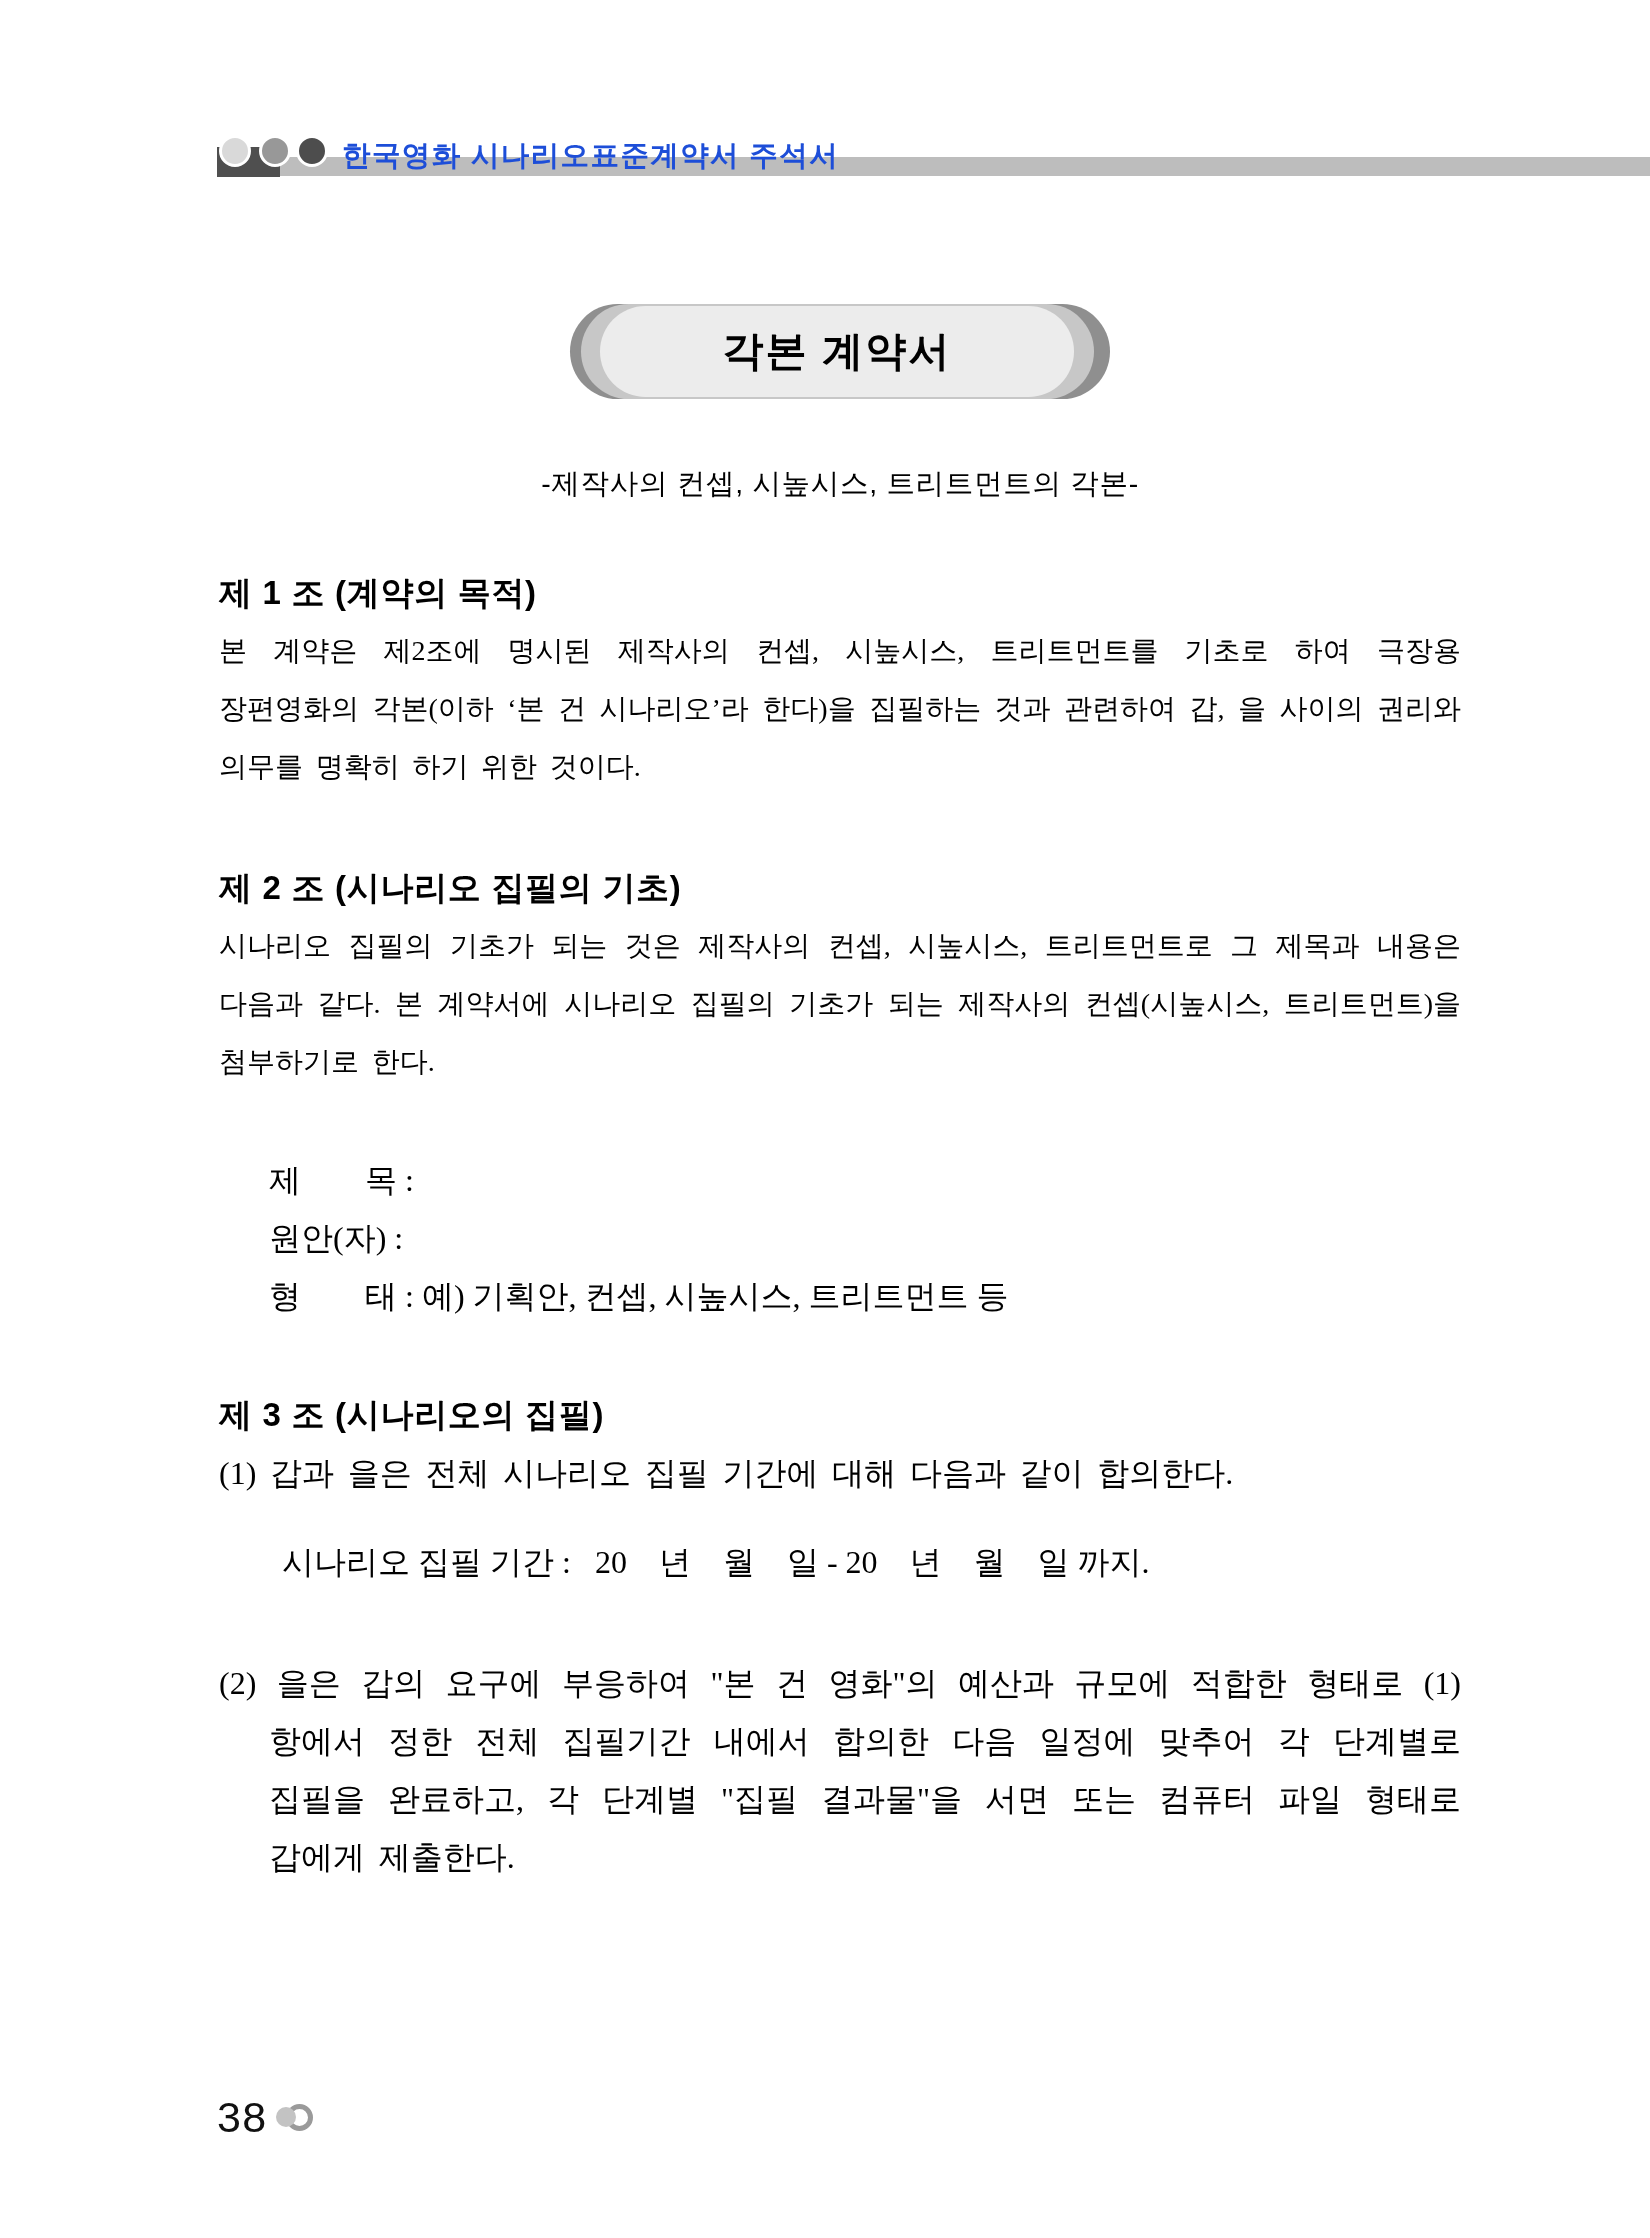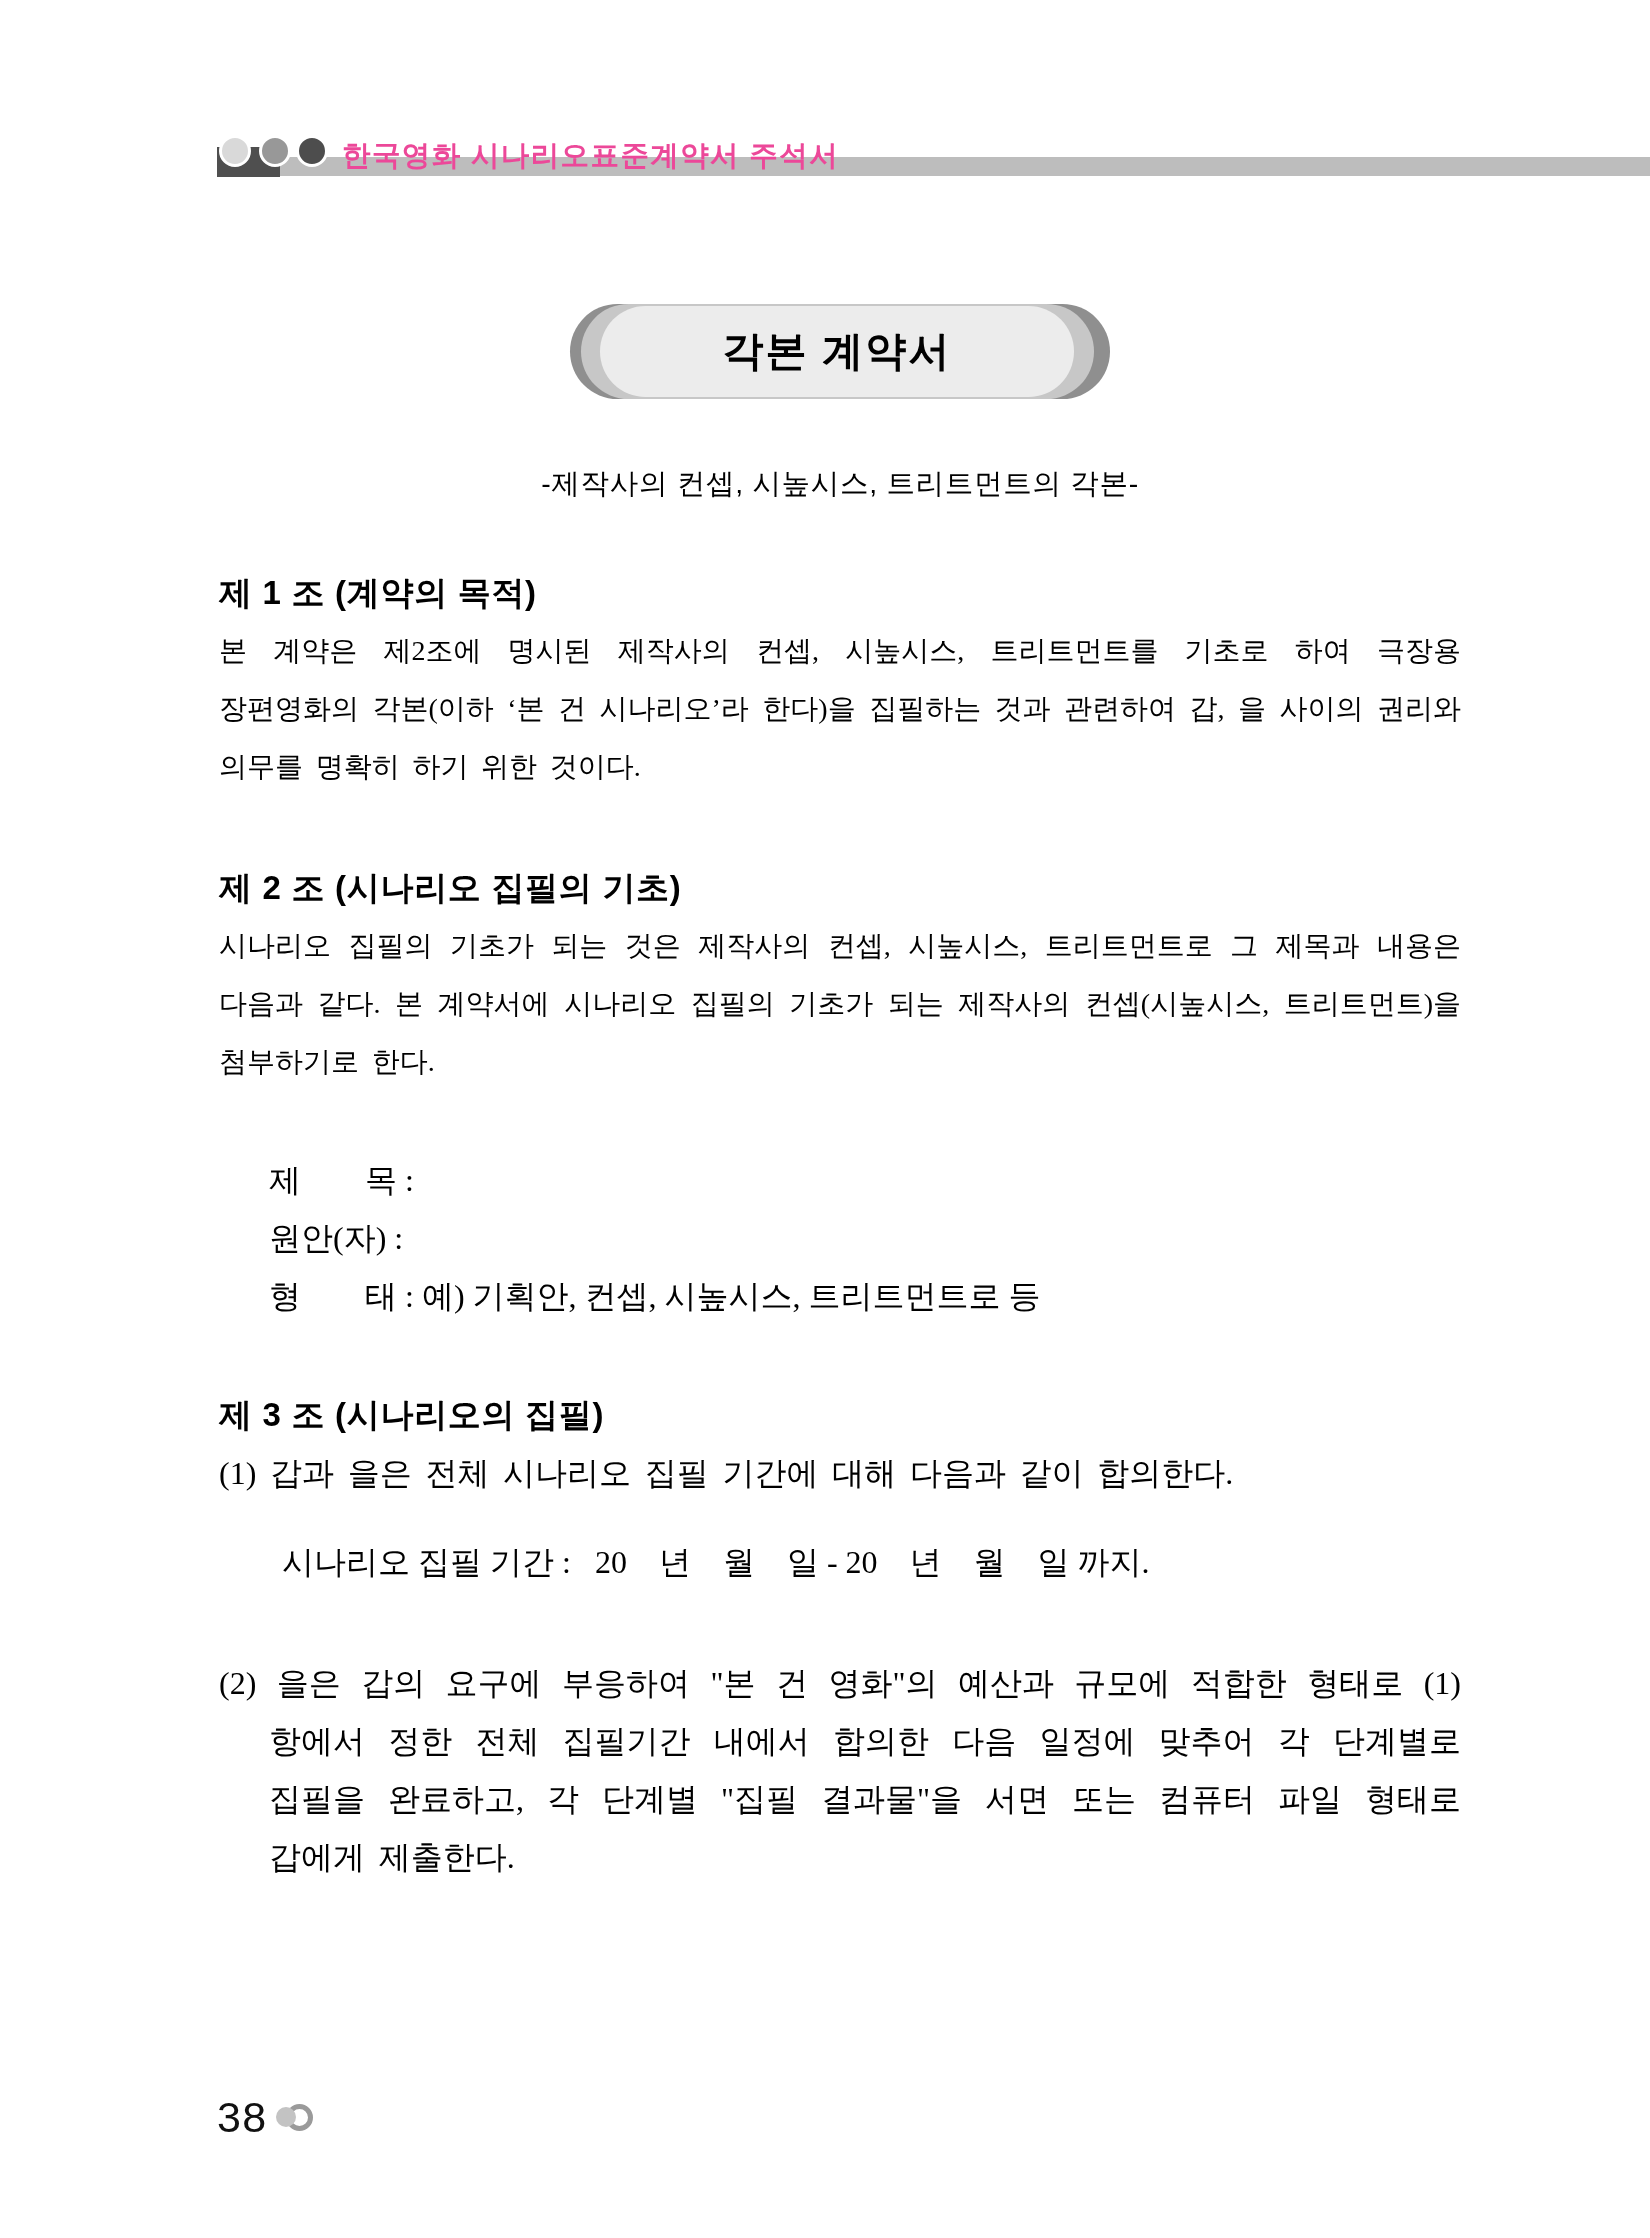--- a/index.html
+++ b/index.html
@@ -10,21 +10,21 @@
   
   .bar-dark  { position:absolute; left:217px; top:147px; width:63px;  height:30px; background:#4f4f4f; }
   .bar-light { position:absolute; left:280px; top:157px; width:1371px; height:19px; background:#bdbdbd; }
   .dot { position:absolute; top:135px; width:26px; height:26px; border-radius:50%; border:3.6px solid #ffffff; z-index:3; }
   .d1 { left:219px; background:#d9d9d9; }
   .d2 { left:259px; background:#989898; }
   .d3 { left:296px; background:#4d4d4d; }
   .head-title {
     position:absolute; left:342px; top:137px; z-index:4;
     font-family:"Liberation Sans","DejaVu Sans",sans-serif;
-    font-weight:bold; font-size:28.5px; letter-spacing:1.4px; color:#ec4899;
+    font-weight:bold; font-size:28.5px; letter-spacing:1.4px; color:#1d4ed8;
   }
   
   .content { position:absolute; left:219px; top:8px; width:1242px; }
   
   .banner {
     margin:296px auto 0 auto; width:540px; height:95px;
     border-radius:48px; background:#8f8f8f; position:relative;
   }
   .banner-mid {
     position:absolute; left:11.4px; right:15.7px; top:0; bottom:0;
@@ -103,21 +103,21 @@
 
 
     <div class="article-heading gap-section">제 1 조 (계약의 목적)</div>
     <div class="body-par">본 계약은 제2조에 명시된 제작사의 컨셉, 시높시스, 트리트먼트를 기초로 하여 극장용 장편영화의 각본(이하 ‘본 건 시나리오’라 한다)을 집필하는 것과 관련하여 갑, 을 사이의 권리와 의무를 명확히 하기 위한 것이다.</div>
 
     <div class="article-heading mt-89">제 2 조 (시나리오 집필의 기초)</div>
     <div class="body-par">시나리오 집필의 기초가 되는 것은 제작사의 컨셉, 시높시스, 트리트먼트로 그 제목과 내용은 다음과 같다. 본 계약서에 시나리오 집필의 기초가 되는 제작사의 컨셉(시높시스, 트리트먼트)을 첨부하기로 한다.</div>
     <div class="fields">
       <div class="fields-line">제　　목 :</div>
       <div class="fields-line">원안(자) :</div>
-      <div class="fields-line">형　　태 : 예) 기획안, 컨셉, 시높시스, 트리트먼트로 등</div>
+      <div class="fields-line">형　　태 : 예) 기획안, 컨셉, 시높시스, 트리트먼트 등</div>
     </div>
 
     <div class="article-heading gap-section">제 3 조 (시나리오의 집필)</div>
     <div class="clause">(1) 갑과 을은 전체 시나리오 집필 기간에 대해 다음과 같이 합의한다.</div>
     <div class="clause-sub">시나리오 집필 기간 :   20    년    월    일 - 20    년    월    일 까지.</div>
     <div class="clause hang mt-89">(2) 을은 갑의 요구에 부응하여  "본 건 영화"의 예산과 규모에 적합한 형태로 (1)항에서 정한 전체 집필기간 내에서 합의한 다음 일정에 맞추어 각 단계별로 집필을 완료하고, 각 단계별 "집필 결과물"을 서면 또는 컴퓨터 파일 형태로 갑에게 제출한다.</div>
 
   </div>
 
   <div class="footer">

